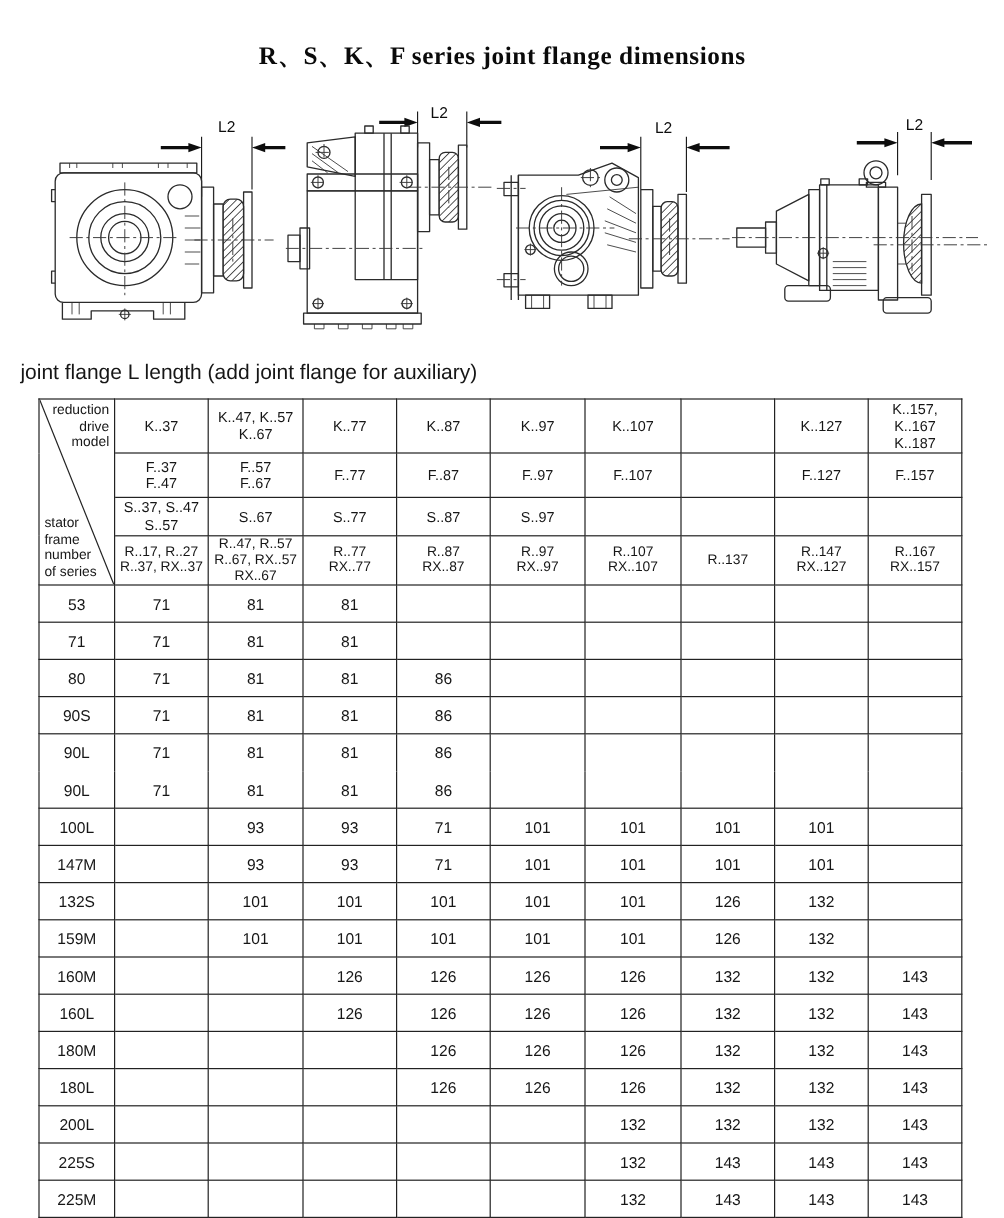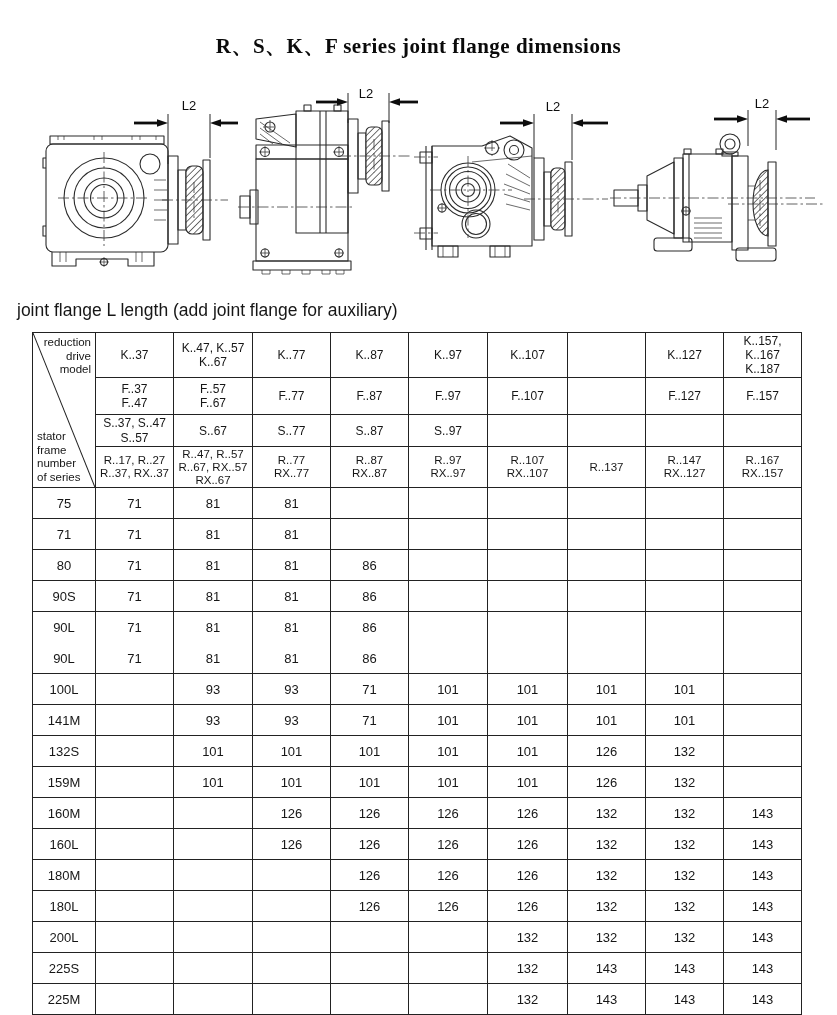--- a/index.html
+++ b/index.html
@@ -351,21 +351,21 @@
 RX..97</td>
           <td>R..107
 RX..107</td>
           <td>R..137</td>
           <td>R..147
 RX..127</td>
           <td>R..167
 RX..157</td>
         </tr>
         <tr class="data-row">
-          <td>75</td>
+          <td>53</td>
           <td>71</td>
           <td>81</td>
           <td>81</td>
           <td></td>
           <td></td>
           <td></td>
           <td></td>
           <td></td>
           <td></td>
         </tr>
@@ -435,21 +435,21 @@
           <td>93</td>
           <td>93</td>
           <td>71</td>
           <td>101</td>
           <td>101</td>
           <td>101</td>
           <td>101</td>
           <td></td>
         </tr>
         <tr class="data-row">
-          <td>141M</td>
+          <td>147M</td>
           <td></td>
           <td>93</td>
           <td>93</td>
           <td>71</td>
           <td>101</td>
           <td>101</td>
           <td>101</td>
           <td>101</td>
           <td></td>
         </tr>

